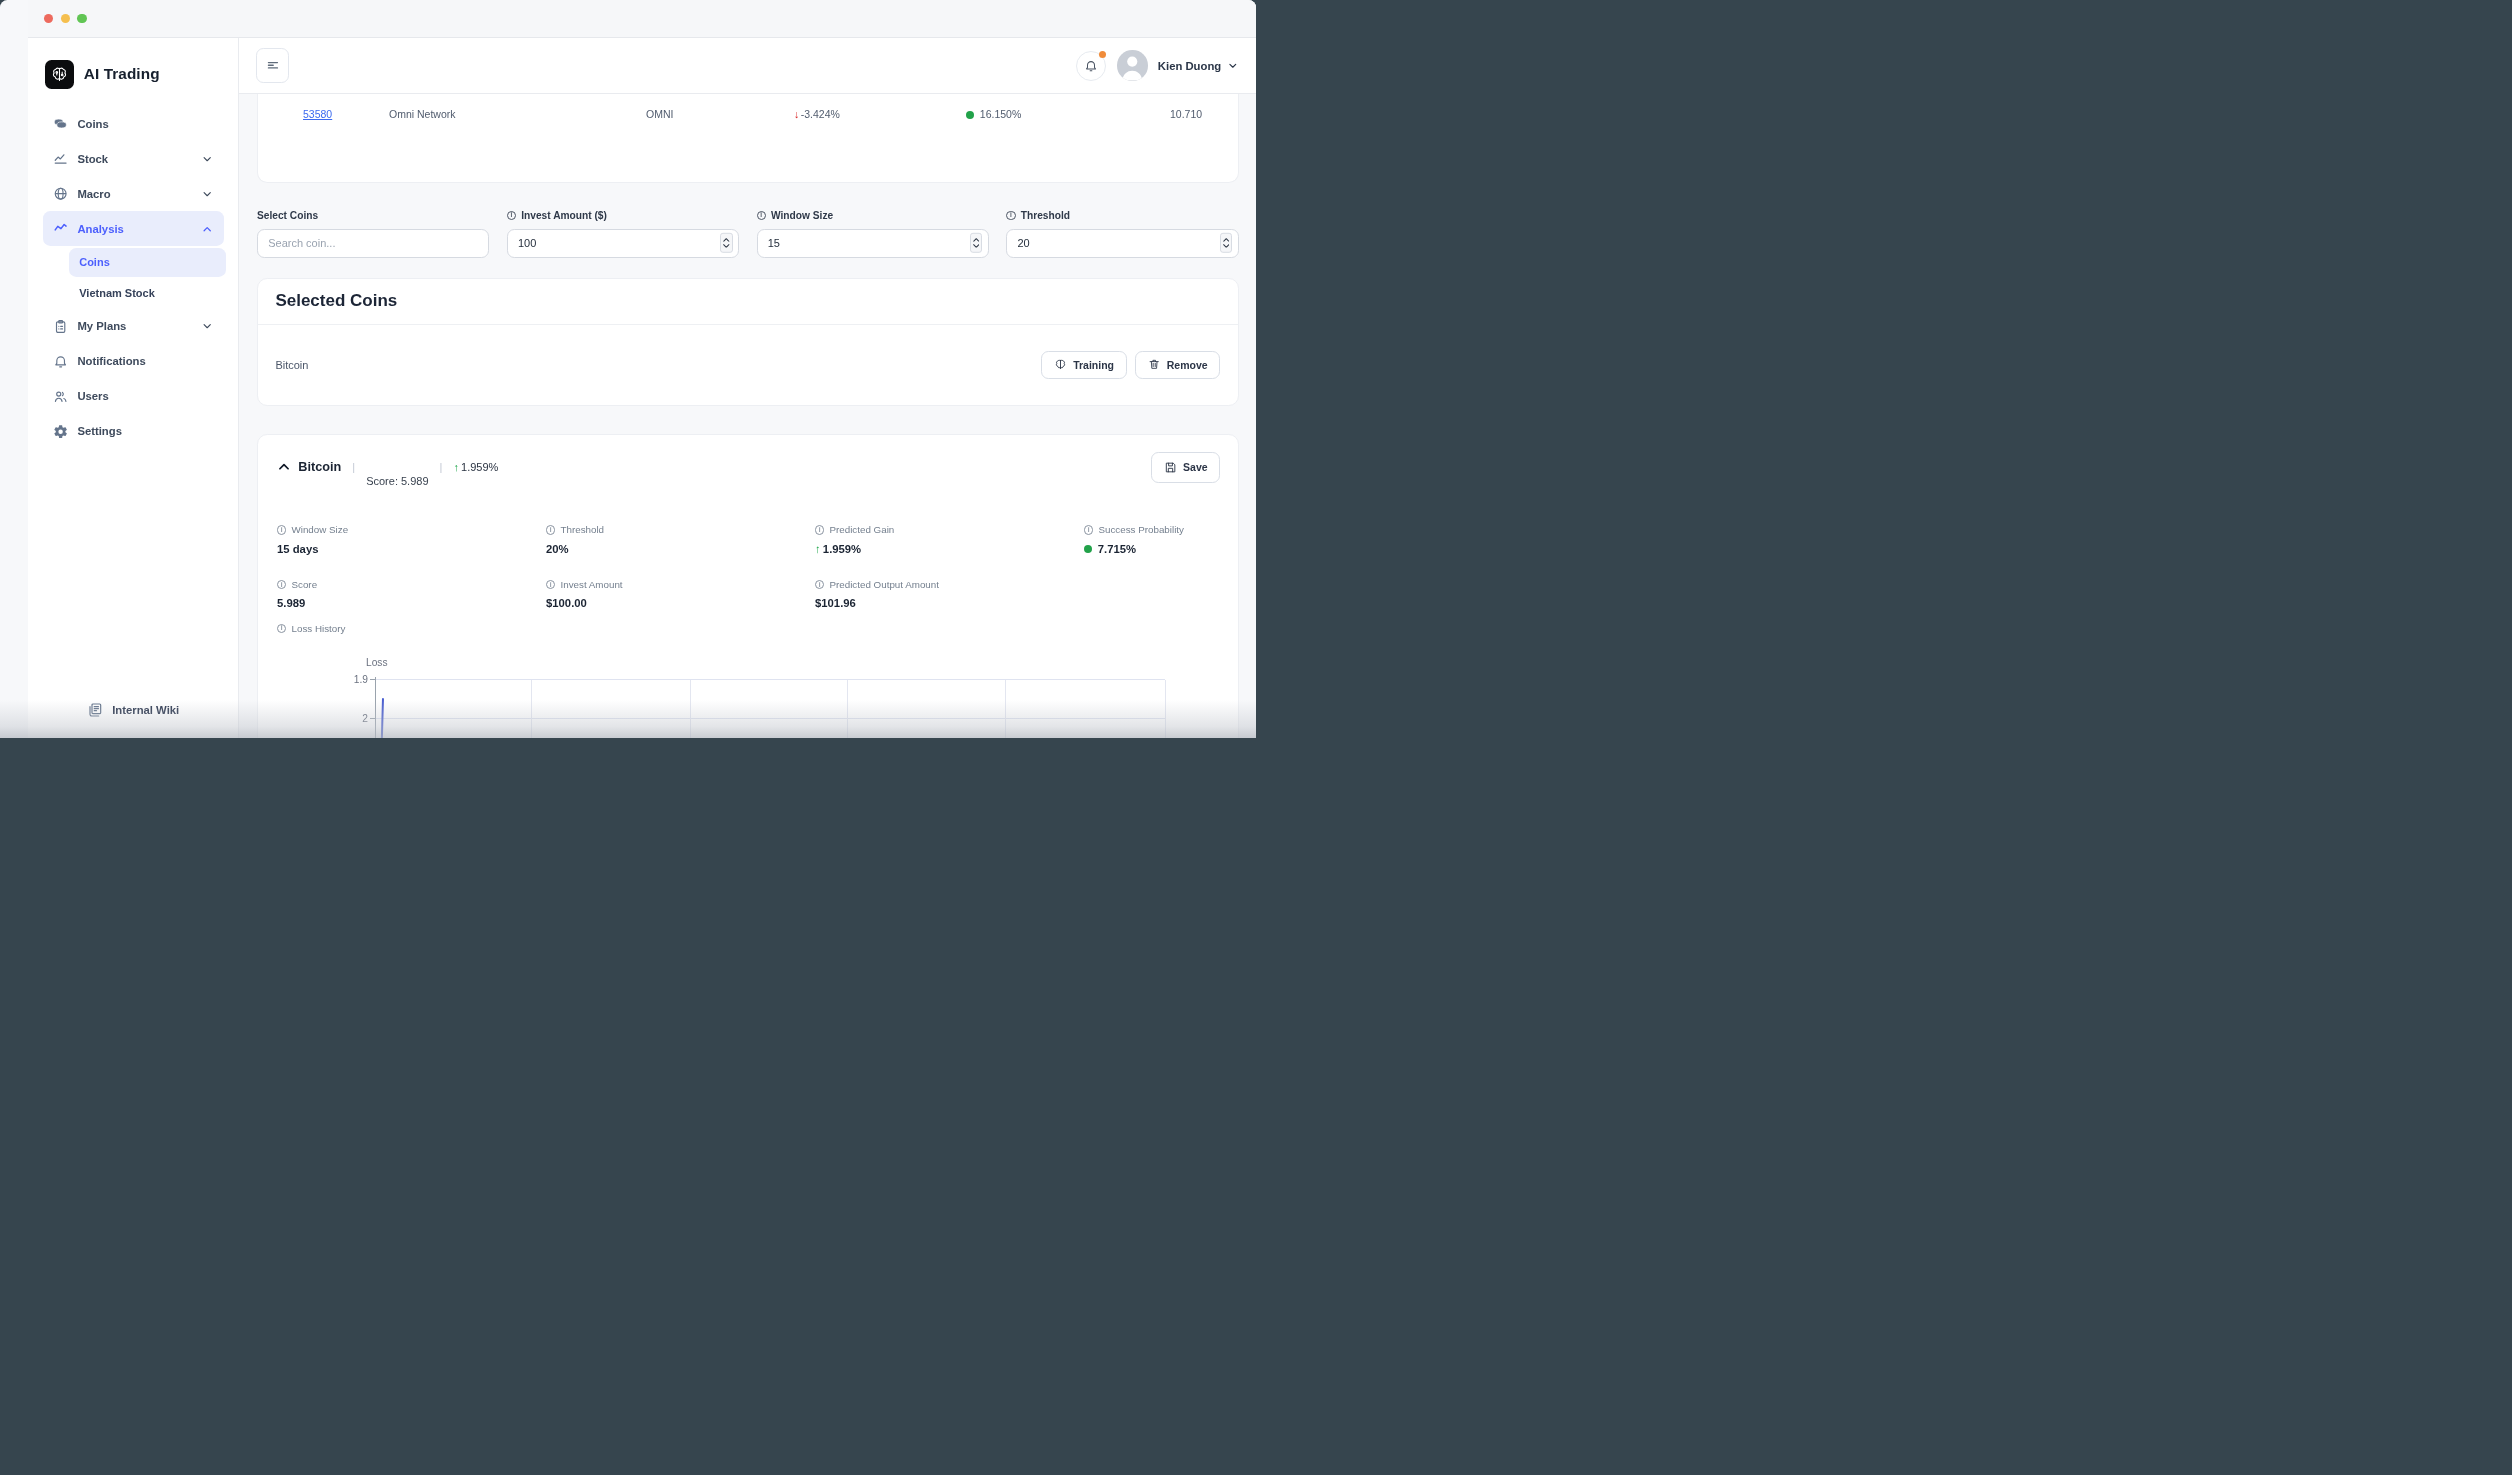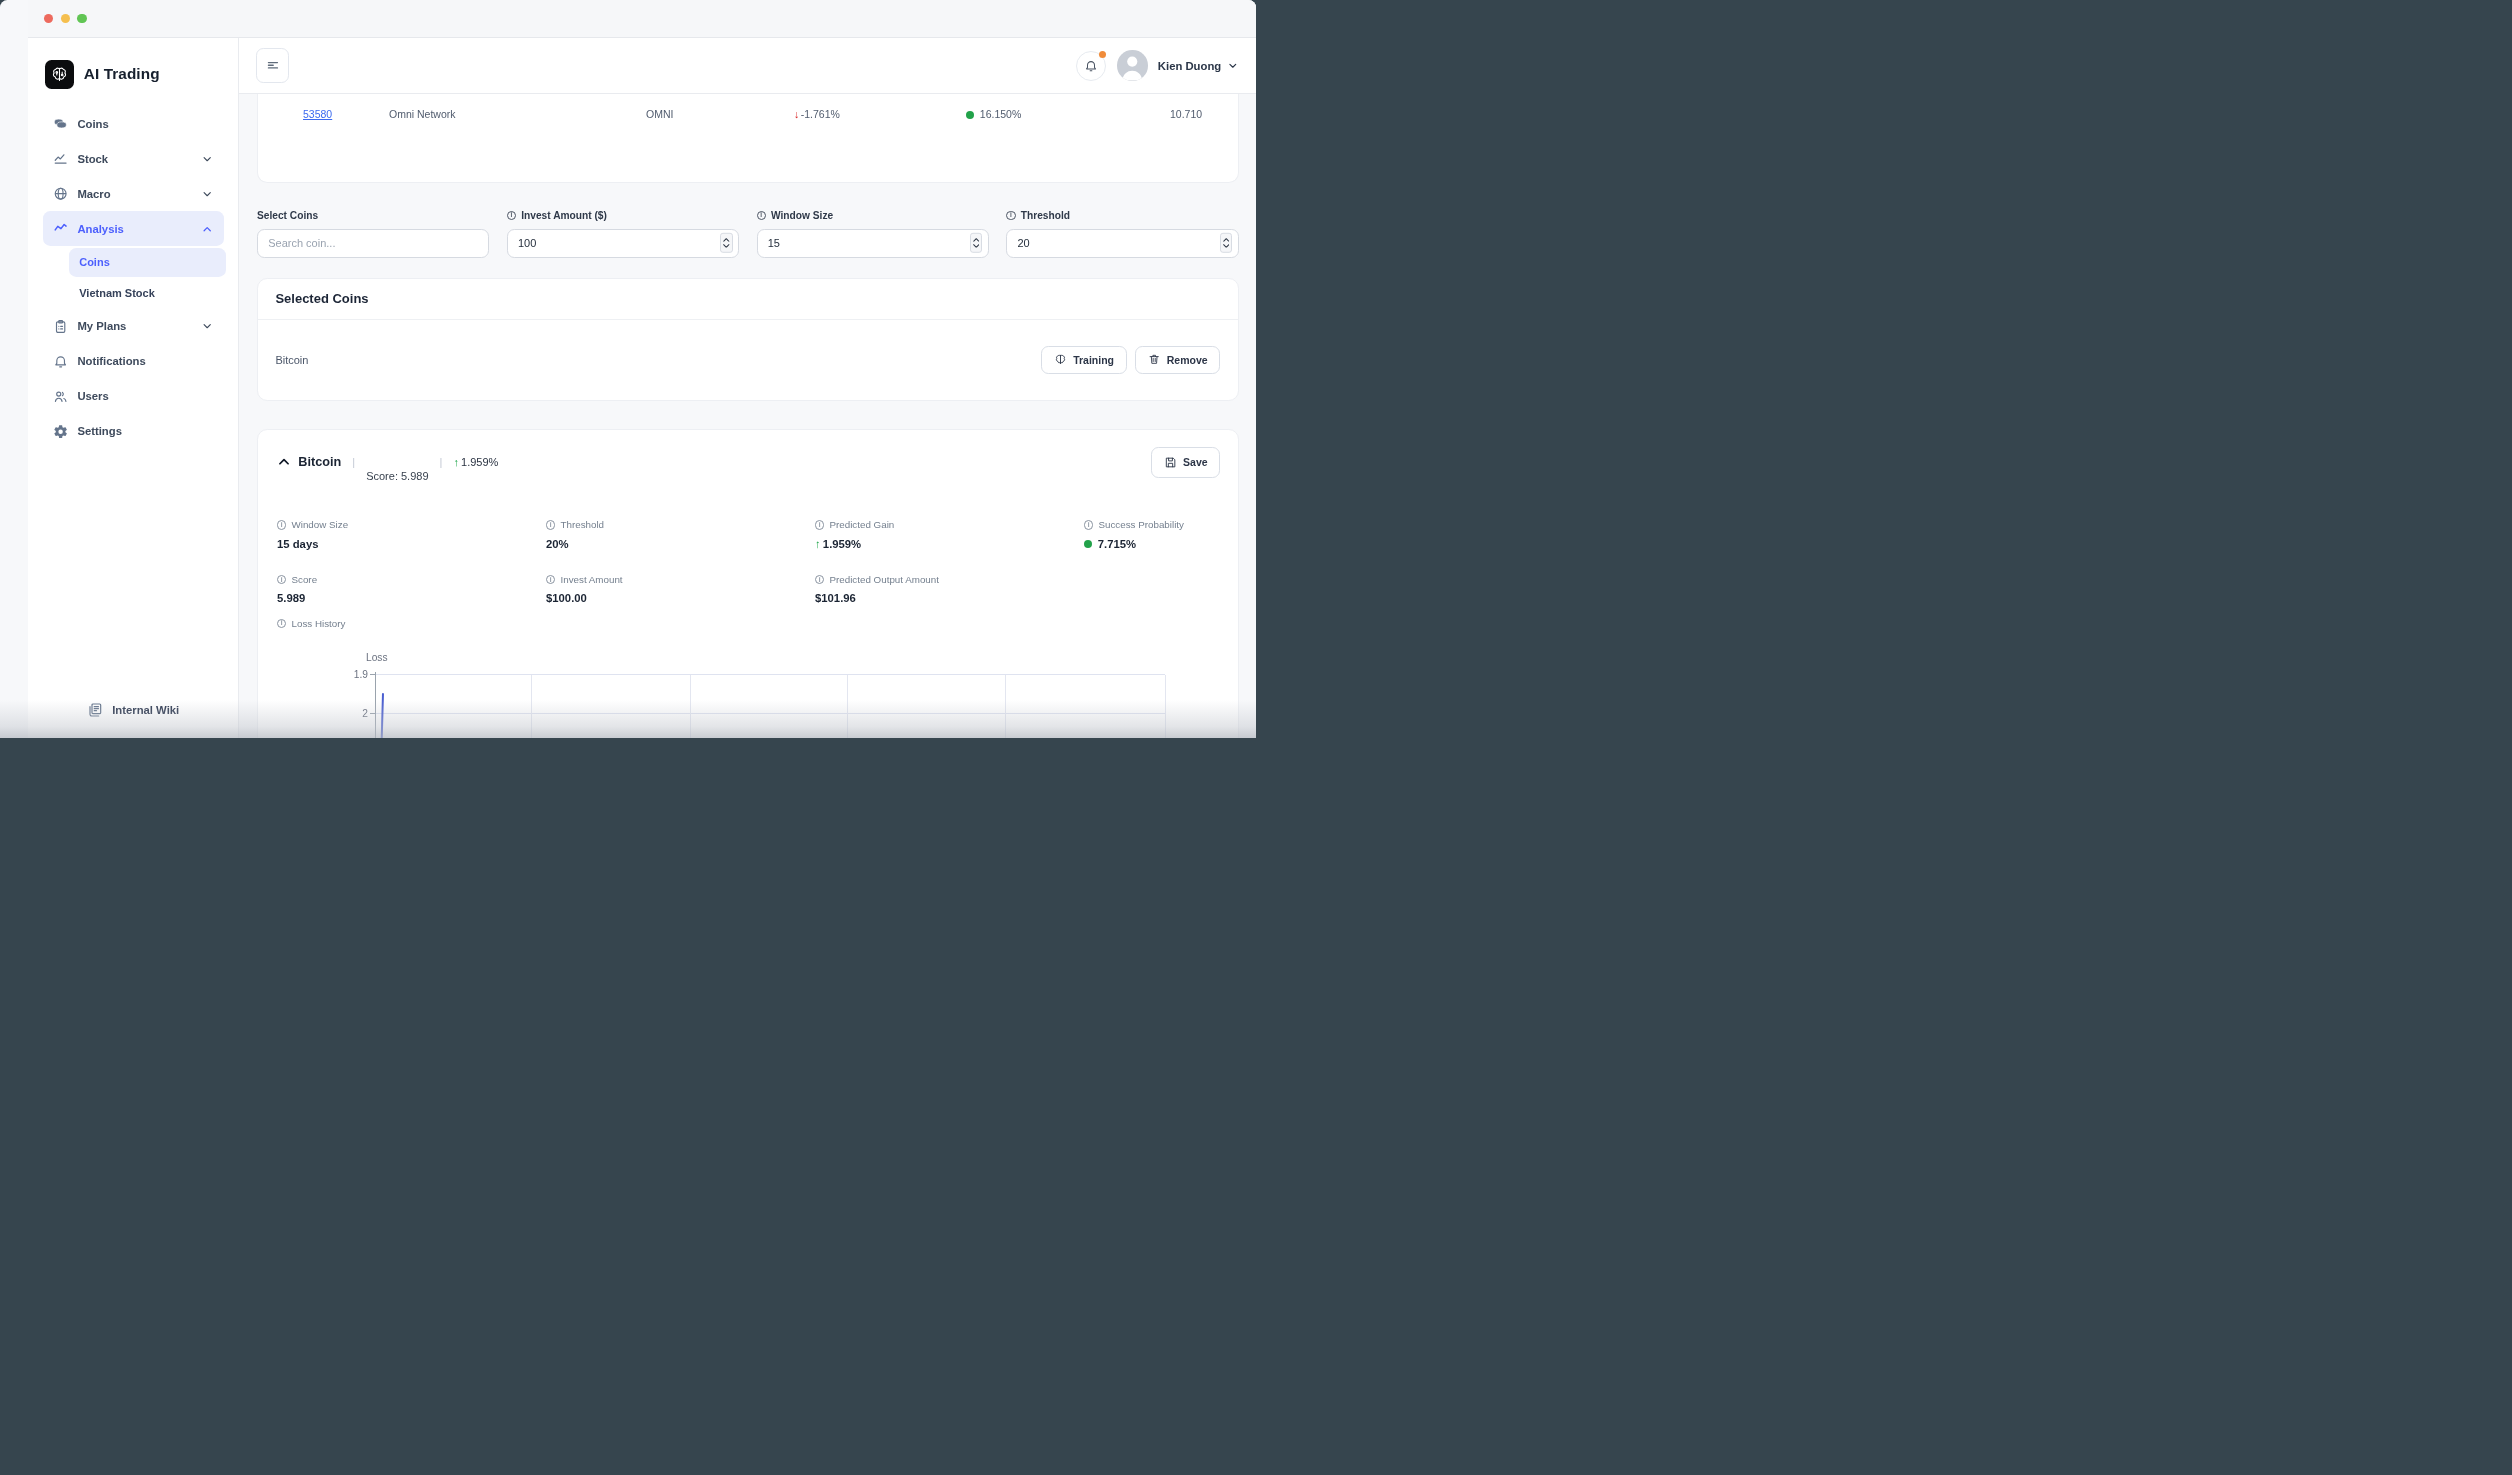--- a/index.html
+++ b/index.html
@@ -61,21 +61,21 @@
   .field input { width:100%; height:29px; border:0.7px solid #d6dae1; border-radius:7.3px; background:#fff; padding:0 10.2px; font-size:11px; color:#1f2937; font-family:inherit; outline:none; }
   .field input::placeholder { color:#9aa3b0; }
   .stepper { position:absolute; right:6.5px; top:50%; transform:translateY(-50%); width:12.4px; height:20.4px; background:#f5f6f8; border:0.7px solid #d8dce3; border-radius:2.9px; display:flex; flex-direction:column; align-items:center; justify-content:center; gap:1.5px; cursor:pointer; }
 
   .info-ic { width:9.4px; height:9.4px; border:0.9px solid currentColor; border-radius:50%; display:inline-flex; align-items:center; justify-content:center; font-size:6.5px; font-weight:600; font-style:normal; line-height:1; flex:0 0 9.4px; opacity:.85; }
   .info-ic::before { content:"i"; }
 
   
   .selected-card { margin:20.4px 17.4px 0 18px; border-radius:10.2px; }
   .sc-head { padding:12.4px 17.4px; border-bottom:0.7px solid #eef0f3; }
-  .sc-title { font-size:13px; font-weight:700; color:#1c2536; }
+  .sc-title { font-size:17px; font-weight:700; color:#1c2536; }
   .sc-body { height:80px; display:flex; align-items:center; padding:0 17.4px; }
   .sc-coin { font-size:11px; color:#4b5669; }
   .sc-actions { margin-left:auto; display:flex; gap:8.7px; }
   .btn { display:inline-flex; align-items:center; gap:6.5px; height:28px; padding:0 11.6px; background:#fff; border:0.7px solid #d9dee6; border-radius:7.3px; font-size:10.5px; font-weight:700; color:#2c3547; cursor:pointer; font-family:inherit; }
 
   
   .bitcoin-card { margin:28px 17.4px 0 18px; border-radius:10.2px; height:378px; }
   .bc-head { display:flex; align-items:center; padding:17.4px 17.4px 0 19px; height:48px; }
   .bc-name { font-size:12.7px; font-weight:700; color:#1b2433; margin-left:7.3px; }
   .vsep { color:#c3c9d4; font-size:11px; margin:0 11px; }
@@ -285,21 +285,21 @@
         </div>
       </header>
 
       <div class="content">
 
         <section class="card table-card">
           <div class="trow">
             <span class="cell-id"><a>53580</a></span>
             <span>Omni Network</span>
             <span>OMNI</span>
-            <span><span class="down-arrow"></span><span>-1.761%</span></span>
+            <span><span class="down-arrow"></span><span>-3.424%</span></span>
             <span><span class="gdot"></span><span>16.150%</span></span>
             <span class="cell-val">10.710</span>
           </div>
         </section>
 
         <section class="controls">
           <div>
             <div class="ctrl-label">
               <span>Select Coins</span>
             </div>

